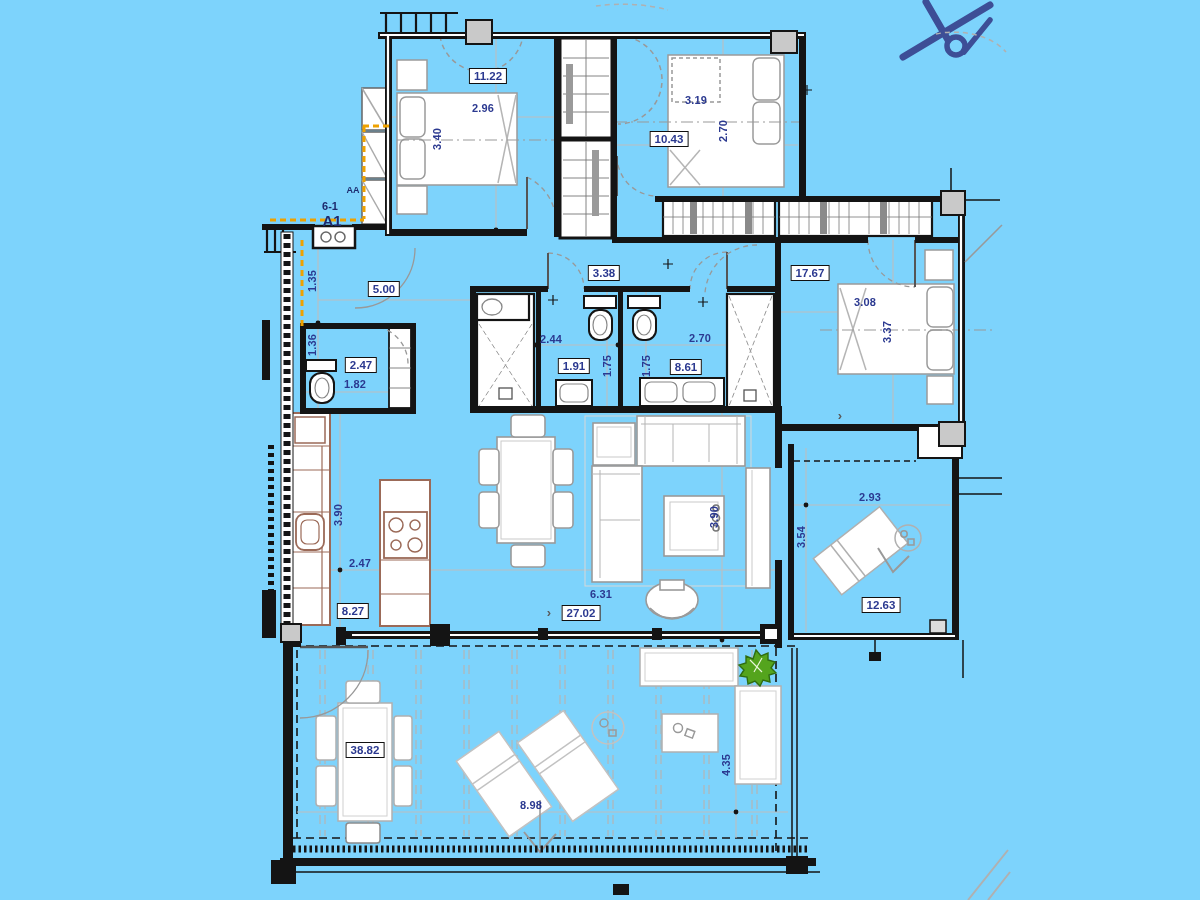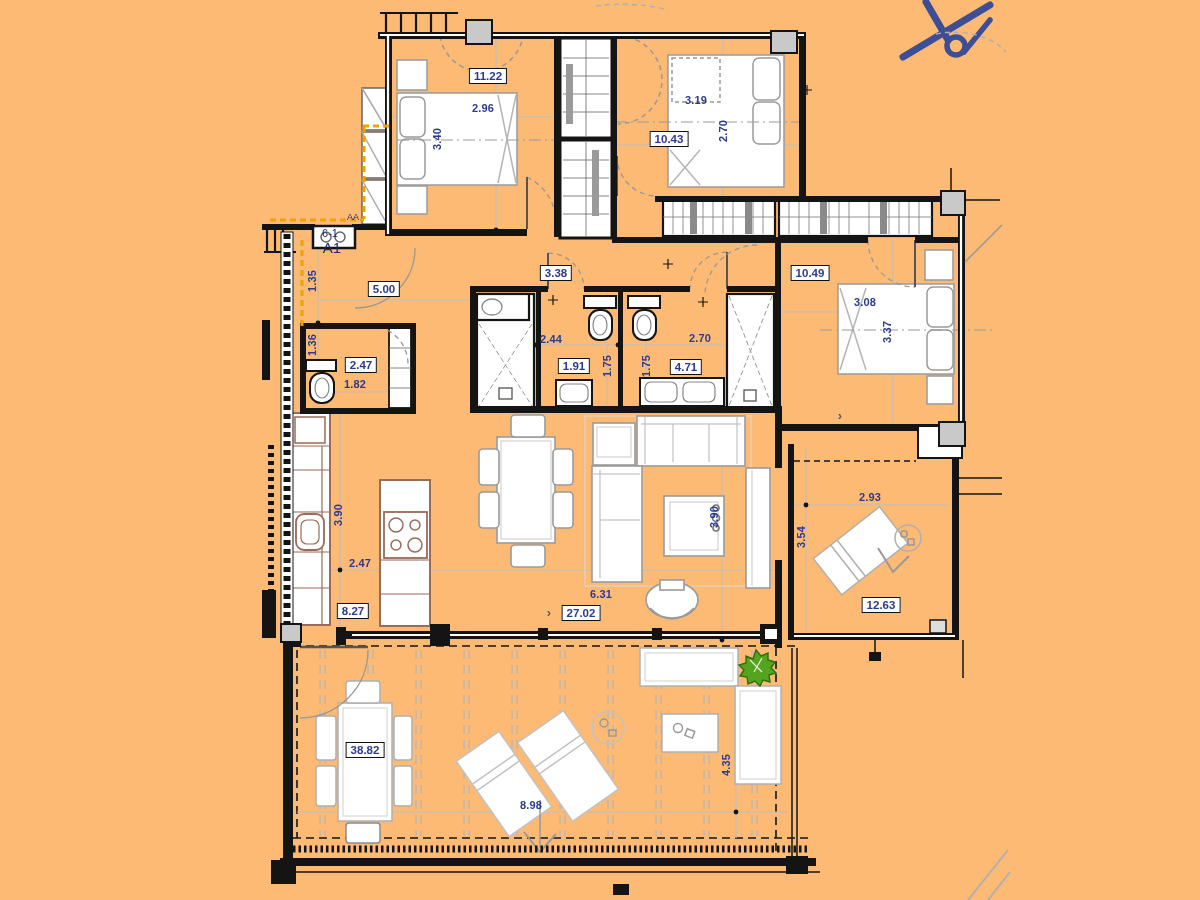--- a/index.html
+++ b/index.html
@@ -1,28 +1,28 @@
 <!DOCTYPE html>
 <html><head>
 <meta charset="utf-8">
 <style>
   html,body{margin:0;padding:0;background:#fff;}
-  #stage{position:relative;width:1200px;height:900px;background:#fdba74;overflow:hidden;
+  #stage{position:relative;width:1200px;height:900px;background:#7dd3fc;overflow:hidden;
          font-family:"Liberation Sans",sans-serif;}
   #plan-svg{position:absolute;left:0;top:0;}
   .lbl{position:absolute;transform:translate(-50%,-50%);
        font:bold 11px "Liberation Sans",sans-serif;color:#2b3990;
        white-space:nowrap;letter-spacing:.2px;}
   .lbl.v{transform:translate(-50%,-50%) rotate(-90deg);}
   .abox{position:absolute;transform:translate(-50%,-50%);
         font:bold 11.5px "Liberation Sans",sans-serif;color:#2b3990;
         border:1.6px solid #101010;background:#fff;padding:0 4px;
         line-height:14px;white-space:nowrap;}
   .ann{position:absolute;transform:translate(-50%,-50%);color:#1d2a6e;
-       font-weight:normal;white-space:nowrap;margin-top:27px;}
+       font-weight:bold;white-space:nowrap;}
   .mark{position:absolute;transform:translate(-50%,-50%);color:#5a5a5a;
         font:bold 13px "Liberation Sans",sans-serif;}
 </style>
 </head>
 <body>
 
 <div id="stage">
 
 <svg id="plan-svg" width="1200" height="900" viewBox="0 0 1200 900">
 
@@ -412,26 +412,26 @@
   <g stroke="#b0b0b0" stroke-width="2" fill="none">
     <path d="M936 34 A 60 40 0 0 1 1006 52" stroke-dasharray="5 4" stroke-width="1.5"></path>
     <path d="M596 6 A 70 24 0 0 1 668 10" stroke-dasharray="5 4" stroke-width="1.5"></path>
     <line x1="968" y1="900" x2="1008" y2="850"></line>
     <line x1="988" y1="900" x2="1010" y2="872"></line>
   </g>
 </svg>
 
 <div class="abox" style="left:488px;top:76px">11.22</div>
 <div class="abox" style="left:669px;top:139px">10.43</div>
-<div class="abox" style="left:810px;top:273px">10.49</div>
+<div class="abox" style="left:810px;top:273px">17.67</div>
 <div class="abox" style="left:384px;top:289px">5.00</div>
-<div class="abox" style="left:556px;top:273px">3.38</div>
+<div class="abox" style="left:604px;top:273px">3.38</div>
 <div class="abox" style="left:361px;top:365px">2.47</div>
 <div class="abox" style="left:574px;top:366px">1.91</div>
-<div class="abox" style="left:686px;top:367px">4.71</div>
+<div class="abox" style="left:686px;top:367px">8.61</div>
 <div class="abox" style="left:353px;top:611px">8.27</div>
 <div class="abox" style="left:581px;top:613px">27.02</div>
 <div class="abox" style="left:881px;top:605px">12.63</div>
 <div class="abox" style="left:365px;top:750px">38.82</div>
 
 <div class="lbl" style="left:483px;top:108px">2.96</div>
 <div class="lbl v" style="left:437px;top:139px">3.40</div>
 <div class="lbl" style="left:696px;top:100px">3.19</div>
 <div class="lbl v" style="left:723px;top:131px">2.70</div>
 <div class="lbl" style="left:865px;top:302px">3.08</div>

